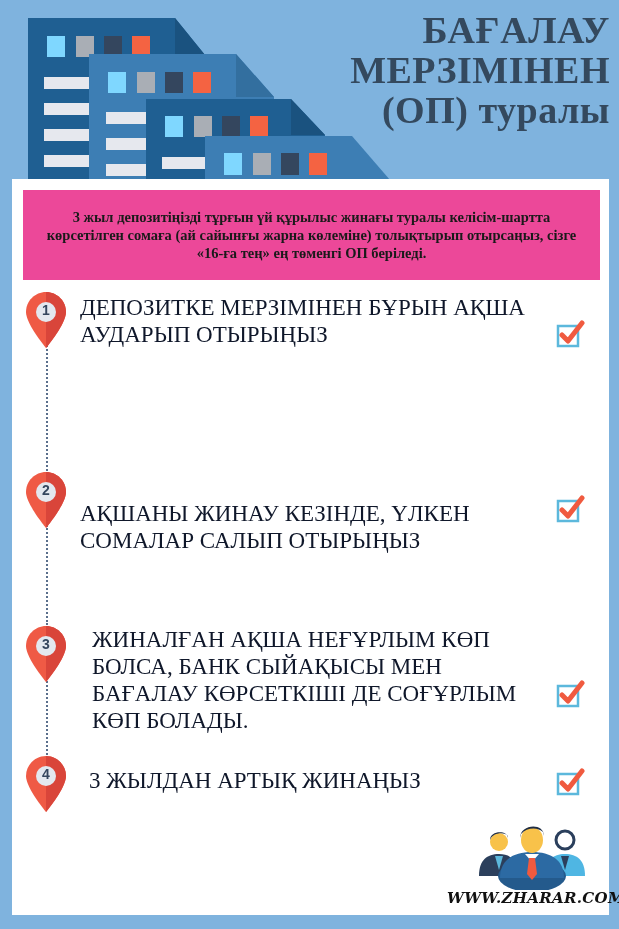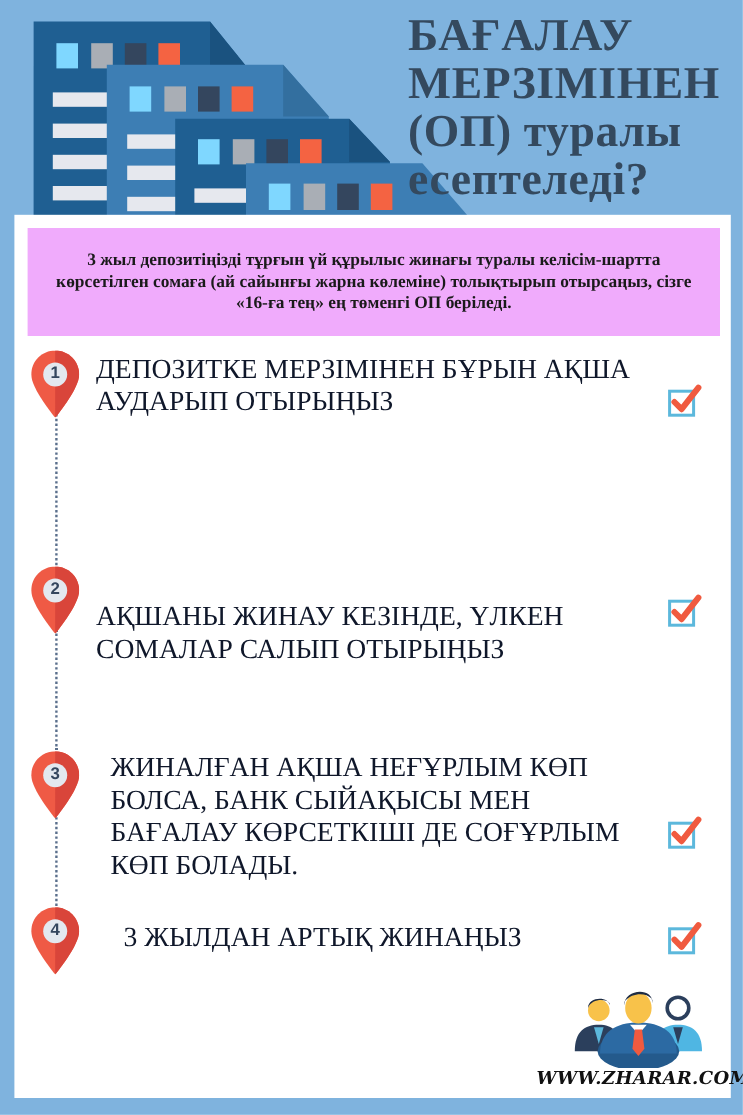--- a/index.html
+++ b/index.html
@@ -3,31 +3,31 @@
 <meta charset="utf-8">
 <style>
   * { box-sizing: border-box; margin: 0; padding: 0; }
   html, body { width: 619px; height: 929px; overflow: hidden; }
   body { background: #7fb3de; font-family: "Liberation Serif", serif; position: relative; }
 
   .header { position: absolute; left: 0; top: 0; width: 619px; height: 185px; }
 
   .title {
     position: absolute; left: 340px; top: 10px; width: 270px;
-    text-align: left; color: #34495e; font-weight: bold;
+    text-align: right; color: #34495e; font-weight: bold;
     font-size: 38px; line-height: 40px; letter-spacing: 0.5px;
   }
 
   .card {
     position: absolute; left: 12px; top: 179px; width: 597px; height: 736px;
     background: #ffffff;
   }
   .intro {
     position: absolute; left: 23px; top: 190px; width: 577px; height: 90px;
-    background: #f0abfc;
+    background: #ec4899;
     display: flex; align-items: center; justify-content: center;
     text-align: center; font-weight: bold; font-size: 14.5px; line-height: 18px;
     color: #1a1a1a; padding: 0 20px;
   }
 
   .timeline-line {
     position: absolute; left: 46px; width: 0;
     border-left: 2px dotted #5a6f8c;
   }
 
@@ -85,21 +85,20 @@
     <rect x="224" y="153" width="18" height="22" fill="#7fd7ff"></rect>
     <rect x="253" y="153" width="18" height="22" fill="#a9aeb5"></rect>
     <rect x="281" y="153" width="18" height="22" fill="#34465e"></rect>
     <rect x="309" y="153" width="18" height="22" fill="#f46342"></rect>
   </svg>
 
   <div class="title">
     <div>БАҒАЛАУ</div>
     <div>МЕРЗІМІНЕН</div>
     <div>(ОП) туралы</div>
-    <div>есептеледі?</div>
   </div>
 </div>
 
 <div class="card"></div>
 
 <div class="intro">
   <span>3 жыл депозитіңізді тұрғын үй құрылыс жинағы туралы келісім-шартта көрсетілген сомаға (ай сайынғы жарна көлеміне) толықтырып отырсаңыз, сізге «16-ға тең» ең төменгі ОП беріледі.</span>
 </div>
 
 <div class="timeline-line" style="top:345px;height:130px"></div>
@@ -148,21 +147,21 @@
   </svg>
 </div>
 
 <div>
   <svg class="pin" viewBox="0 0 40 56" style="left:26px;top:756px">
     <path d="M20 0 C9 0 0 9 0 20 C0 32 20 56 20 56 C20 56 40 32 40 20 C40 9 31 0 20 0Z" fill="#ef5a45"></path>
     <path d="M20 0 C31 0 40 9 40 20 C40 32 20 56 20 56Z" fill="#d9453a"></path>
     <circle cx="20" cy="20" r="10" fill="#e3e8ef"></circle>
   </svg>
   <div style="position:absolute;left:39px;top:766px;width:14px;text-align:center;font:bold 14px 'Liberation Sans',sans-serif;color:#34465e">4</div>
-  <div class="step-text" style="left:103px;top:767px;width:420px">3 ЖЫЛДАН АРТЫҚ ЖИНАҢЫЗ</div>
+  <div class="step-text" style="left:89px;top:767px;width:420px">3 ЖЫЛДАН АРТЫҚ ЖИНАҢЫЗ</div>
   <svg class="check" viewBox="0 0 30 28" style="left:556px;top:768px">
     <rect x="2" y="6" width="20" height="20" fill="none" stroke="#5cb8dc" stroke-width="2.5"></rect>
     <path d="M6 15 L12 21 L26 3" fill="none" stroke="#f05a3f" stroke-width="5" stroke-linecap="round" stroke-linejoin="round"></path>
   </svg>
 </div>
 
 <svg class="people" viewBox="0 0 115 72">
 
   <path d="M4 58 C4 42 12 36 24 36 C36 36 42 42 42 58 Z" fill="#2b3f5c"></path>
   <polygon points="20,38 28,38 24,52" fill="#5cb8dc"></polygon>

